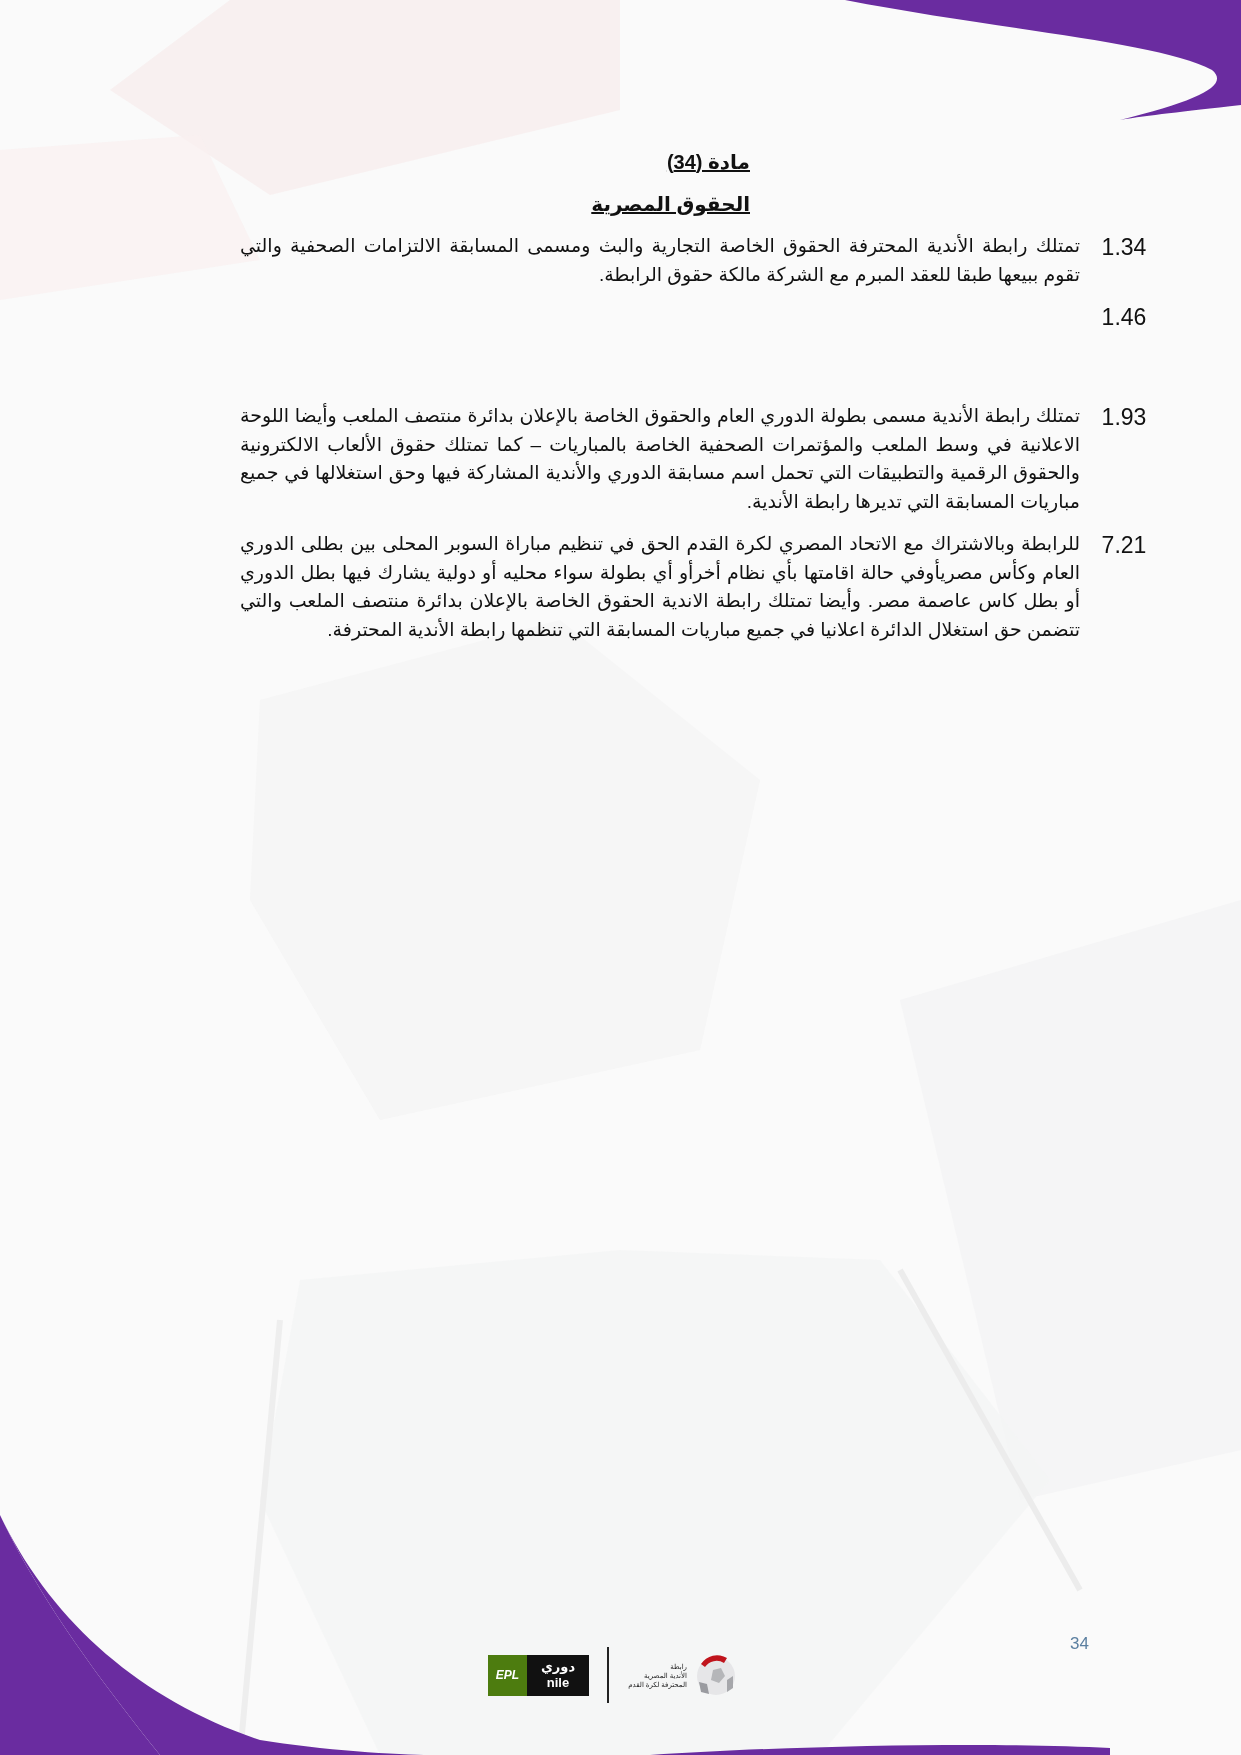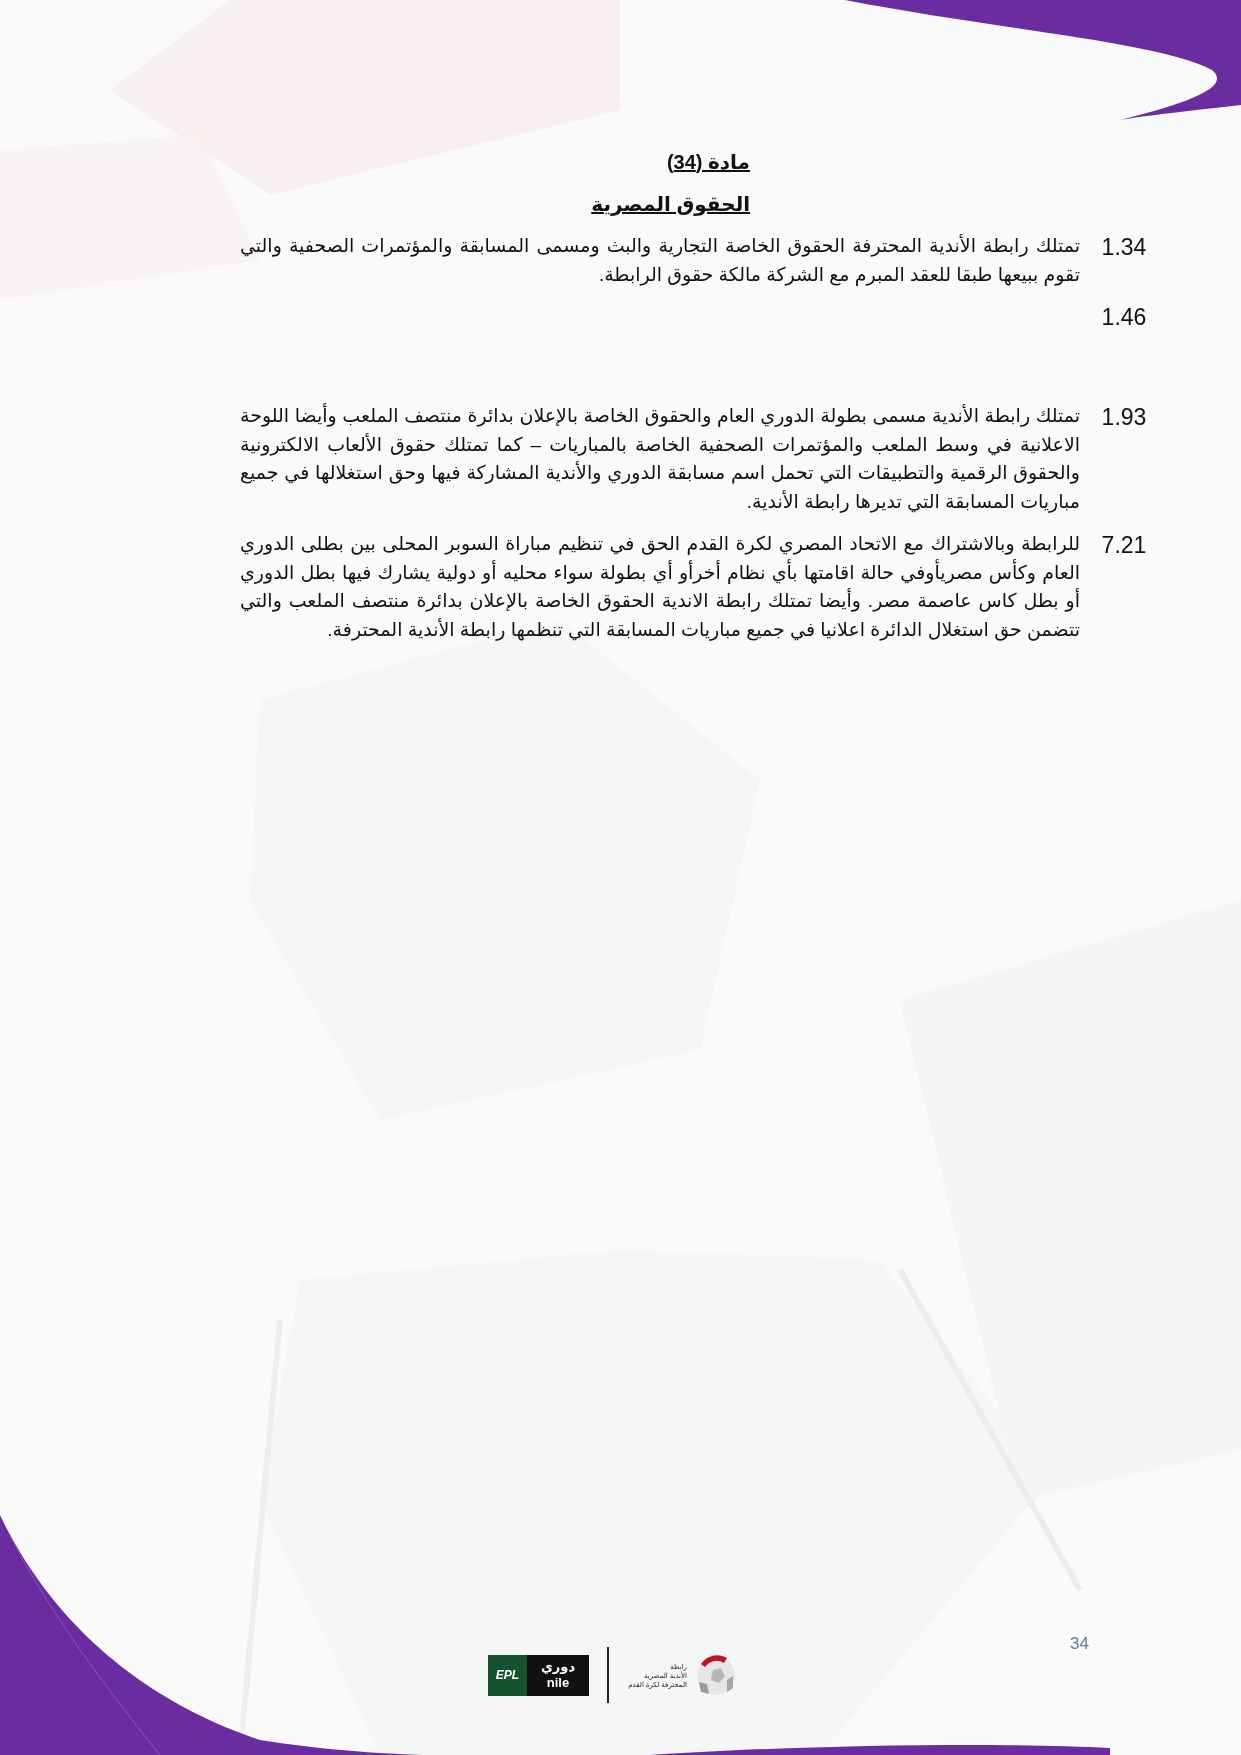--- a/index.html
+++ b/index.html
@@ -30,21 +30,21 @@
   .clause-text {
     width: 840px; direction: rtl; text-align: justify;
     font-size: 19px; line-height: 28.5px;
   }
   .footer-logos {
     position: absolute; top: 1645px; left: 488px; height: 60px;
     display: flex; align-items: center; gap: 18px;
   }
   .epl-logo { display: flex; height: 41px; }
   .epl-purple {
-    width: 39px; height: 41px; background: #14532d; color: #fff;
+    width: 39px; height: 41px; background: #4d7c0f; color: #fff;
     font-weight: bold; font-size: 12px; display: flex; align-items: center; justify-content: center;
     font-style: italic;
   }
   .epl-black {
     width: 62px; height: 41px; background: #111; color: #fff;
     display: flex; flex-direction: column; align-items: center; justify-content: center;
     font-size: 13px; line-height: 16px; font-weight: bold;
   }
   .divider { width: 2px; height: 56px; background: #222; }
   .league-logo { display: flex; align-items: center; gap: 4px; }
@@ -79,21 +79,21 @@
 
   <path d="M650,1755 C800,1745 1000,1742 1110,1748 L1110,1755 Z" fill="#6a2ca0"></path>
 </svg>
 
 <div class="page">
   <div class="heading h1">مادة (34)</div>
   <div class="heading h2">الحقوق المصرية</div>
 
   <div class="clause" style="top:232px;">
     <div class="clause-num">1.34</div>
-    <div class="clause-text">تمتلك رابطة الأندية المحترفة الحقوق الخاصة التجارية والبث ومسمى المسابقة والمؤتمرات الصحفية والتي تقوم ببيعها طبقا للعقد المبرم مع الشركة مالكة حقوق الرابطة.</div>
+    <div class="clause-text">تمتلك رابطة الأندية المحترفة الحقوق الخاصة التجارية والبث ومسمى المسابقة الالتزامات الصحفية والتي تقوم ببيعها طبقا للعقد المبرم مع الشركة مالكة حقوق الرابطة.</div>
   </div>
 
   <div class="clause" style="top:302px;">
     <div class="clause-num">1.46</div>
   </div>
 
   <div class="clause" style="top:402px;">
     <div class="clause-num">1.93</div>
     <div class="clause-text">تمتلك رابطة الأندية مسمى بطولة الدوري العام والحقوق الخاصة بالإعلان بدائرة منتصف الملعب وأيضا اللوحة الاعلانية في وسط الملعب والمؤتمرات الصحفية الخاصة بالمباريات – كما تمتلك حقوق الألعاب الالكترونية والحقوق الرقمية والتطبيقات التي تحمل اسم مسابقة الدوري والأندية المشاركة فيها وحق استغلالها في جميع مباريات المسابقة التي تديرها رابطة الأندية.</div>
   </div>

